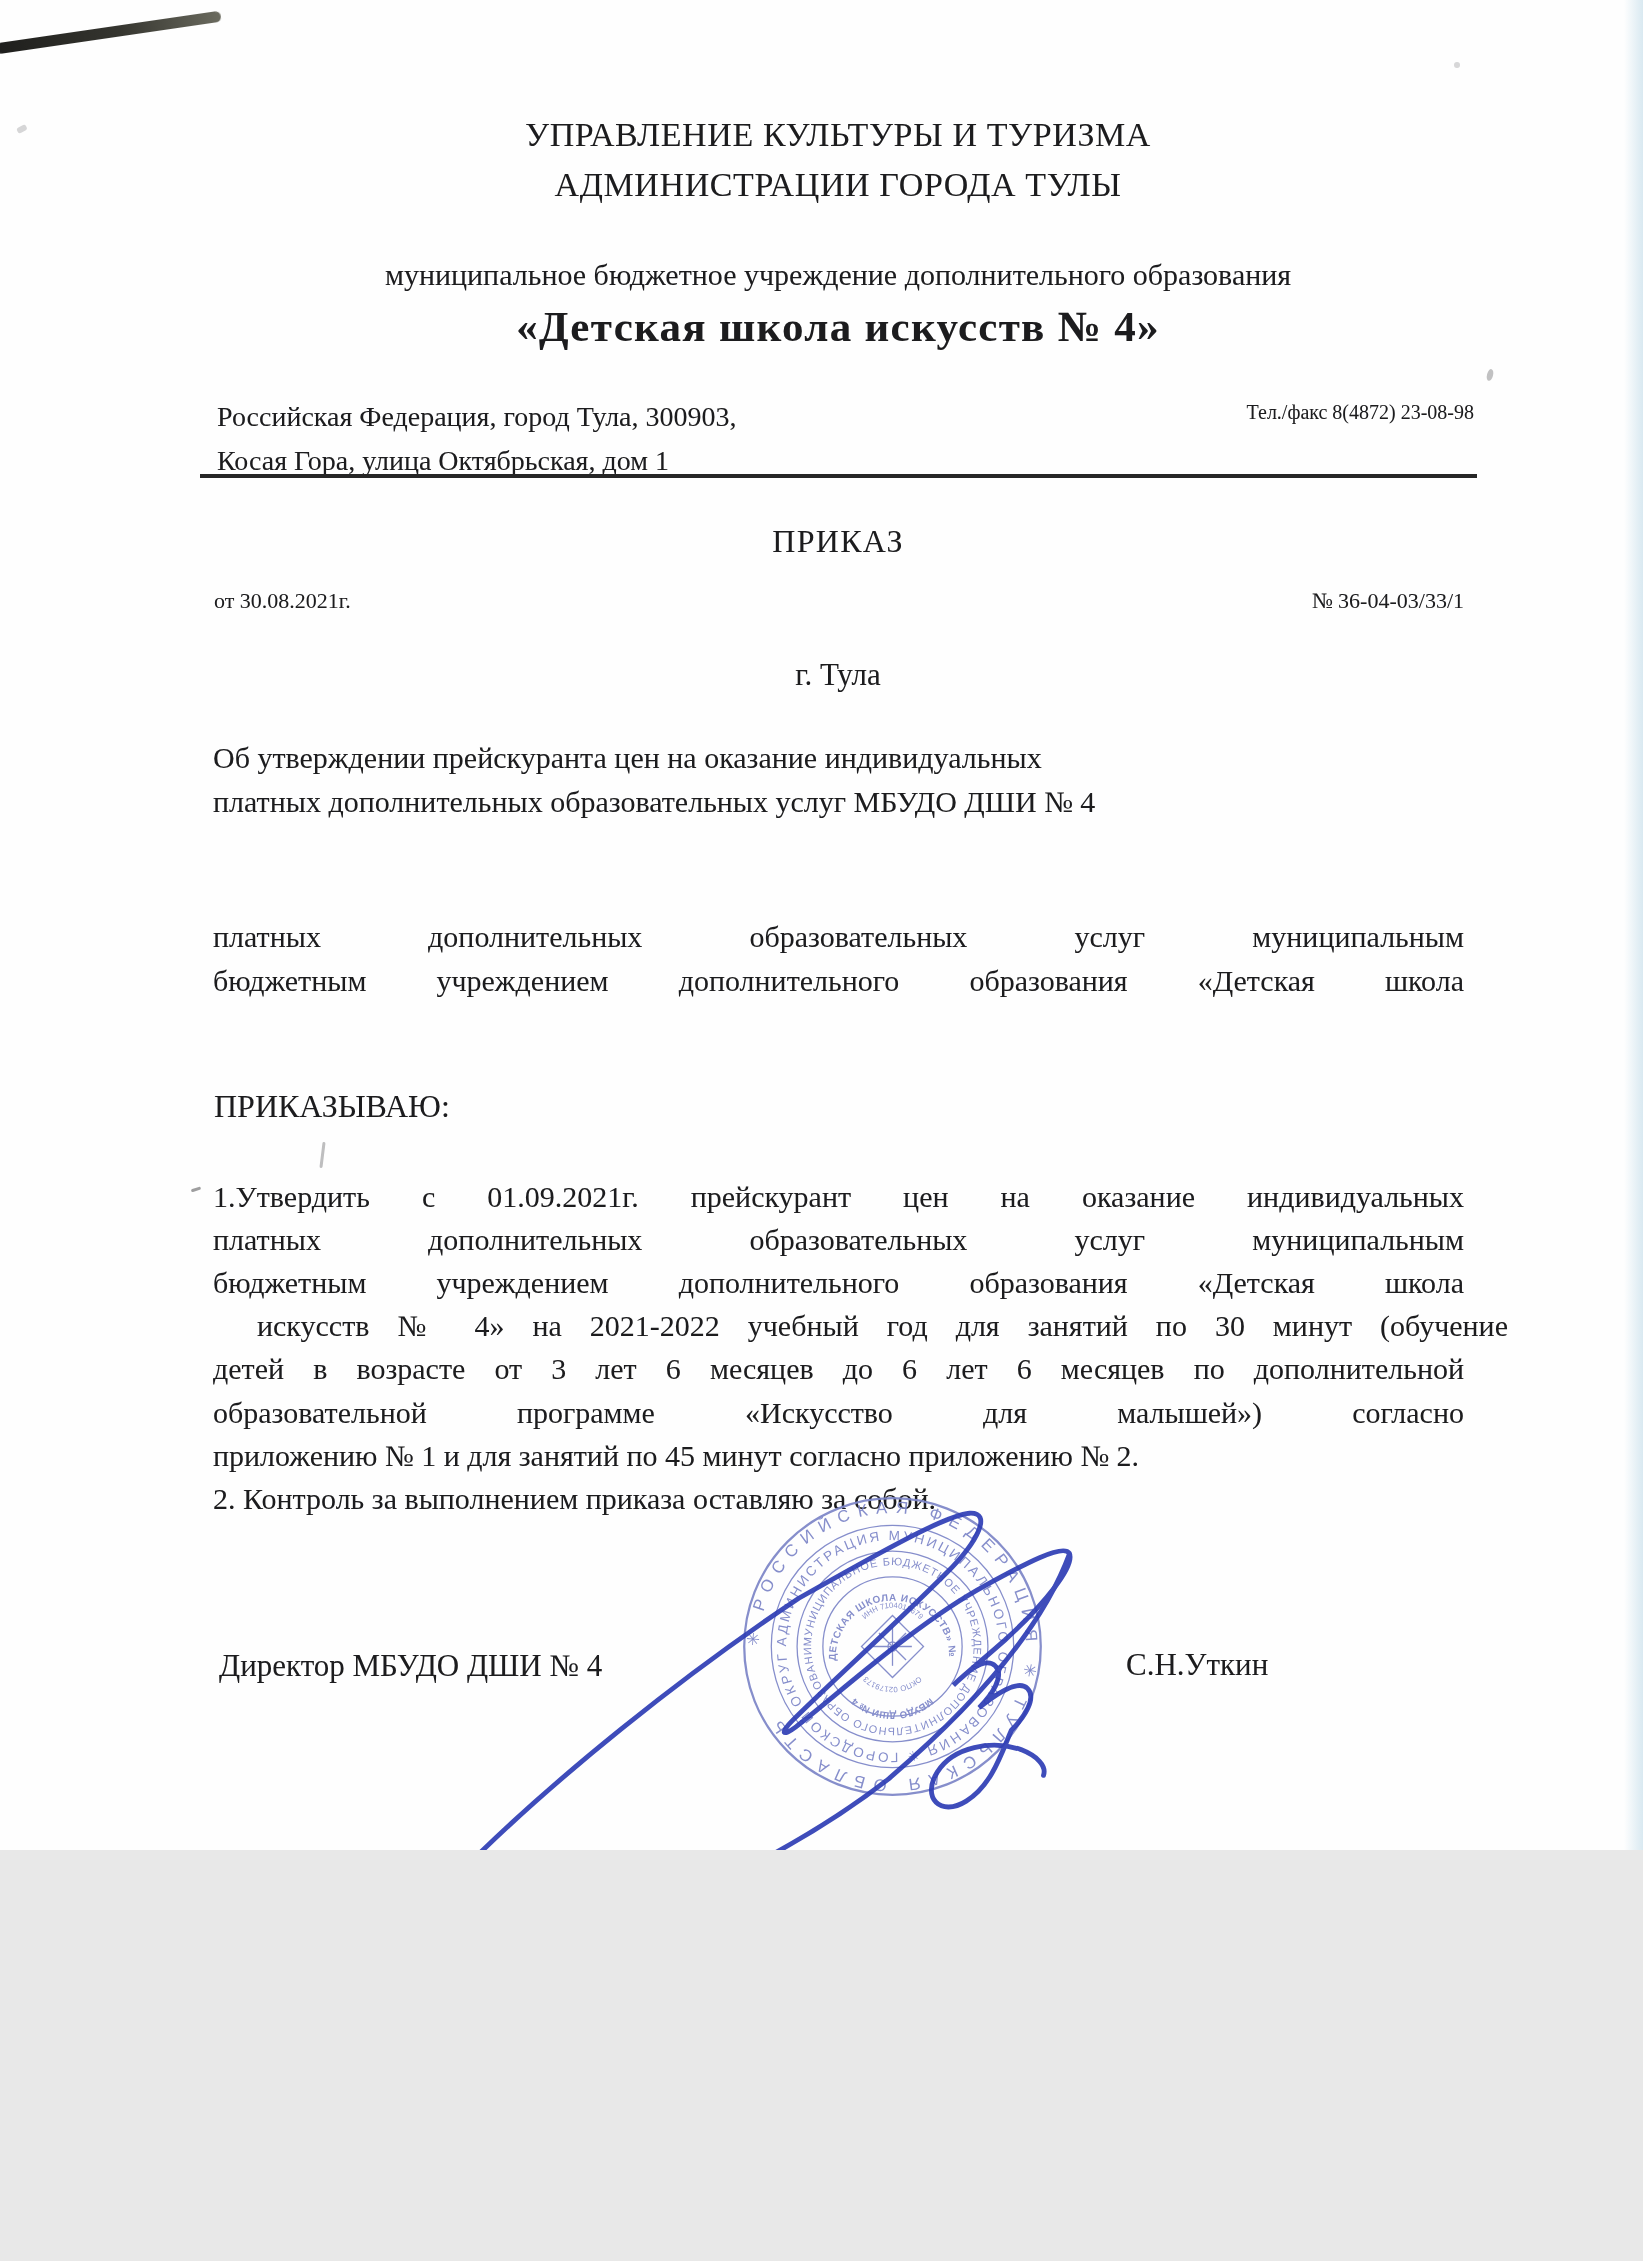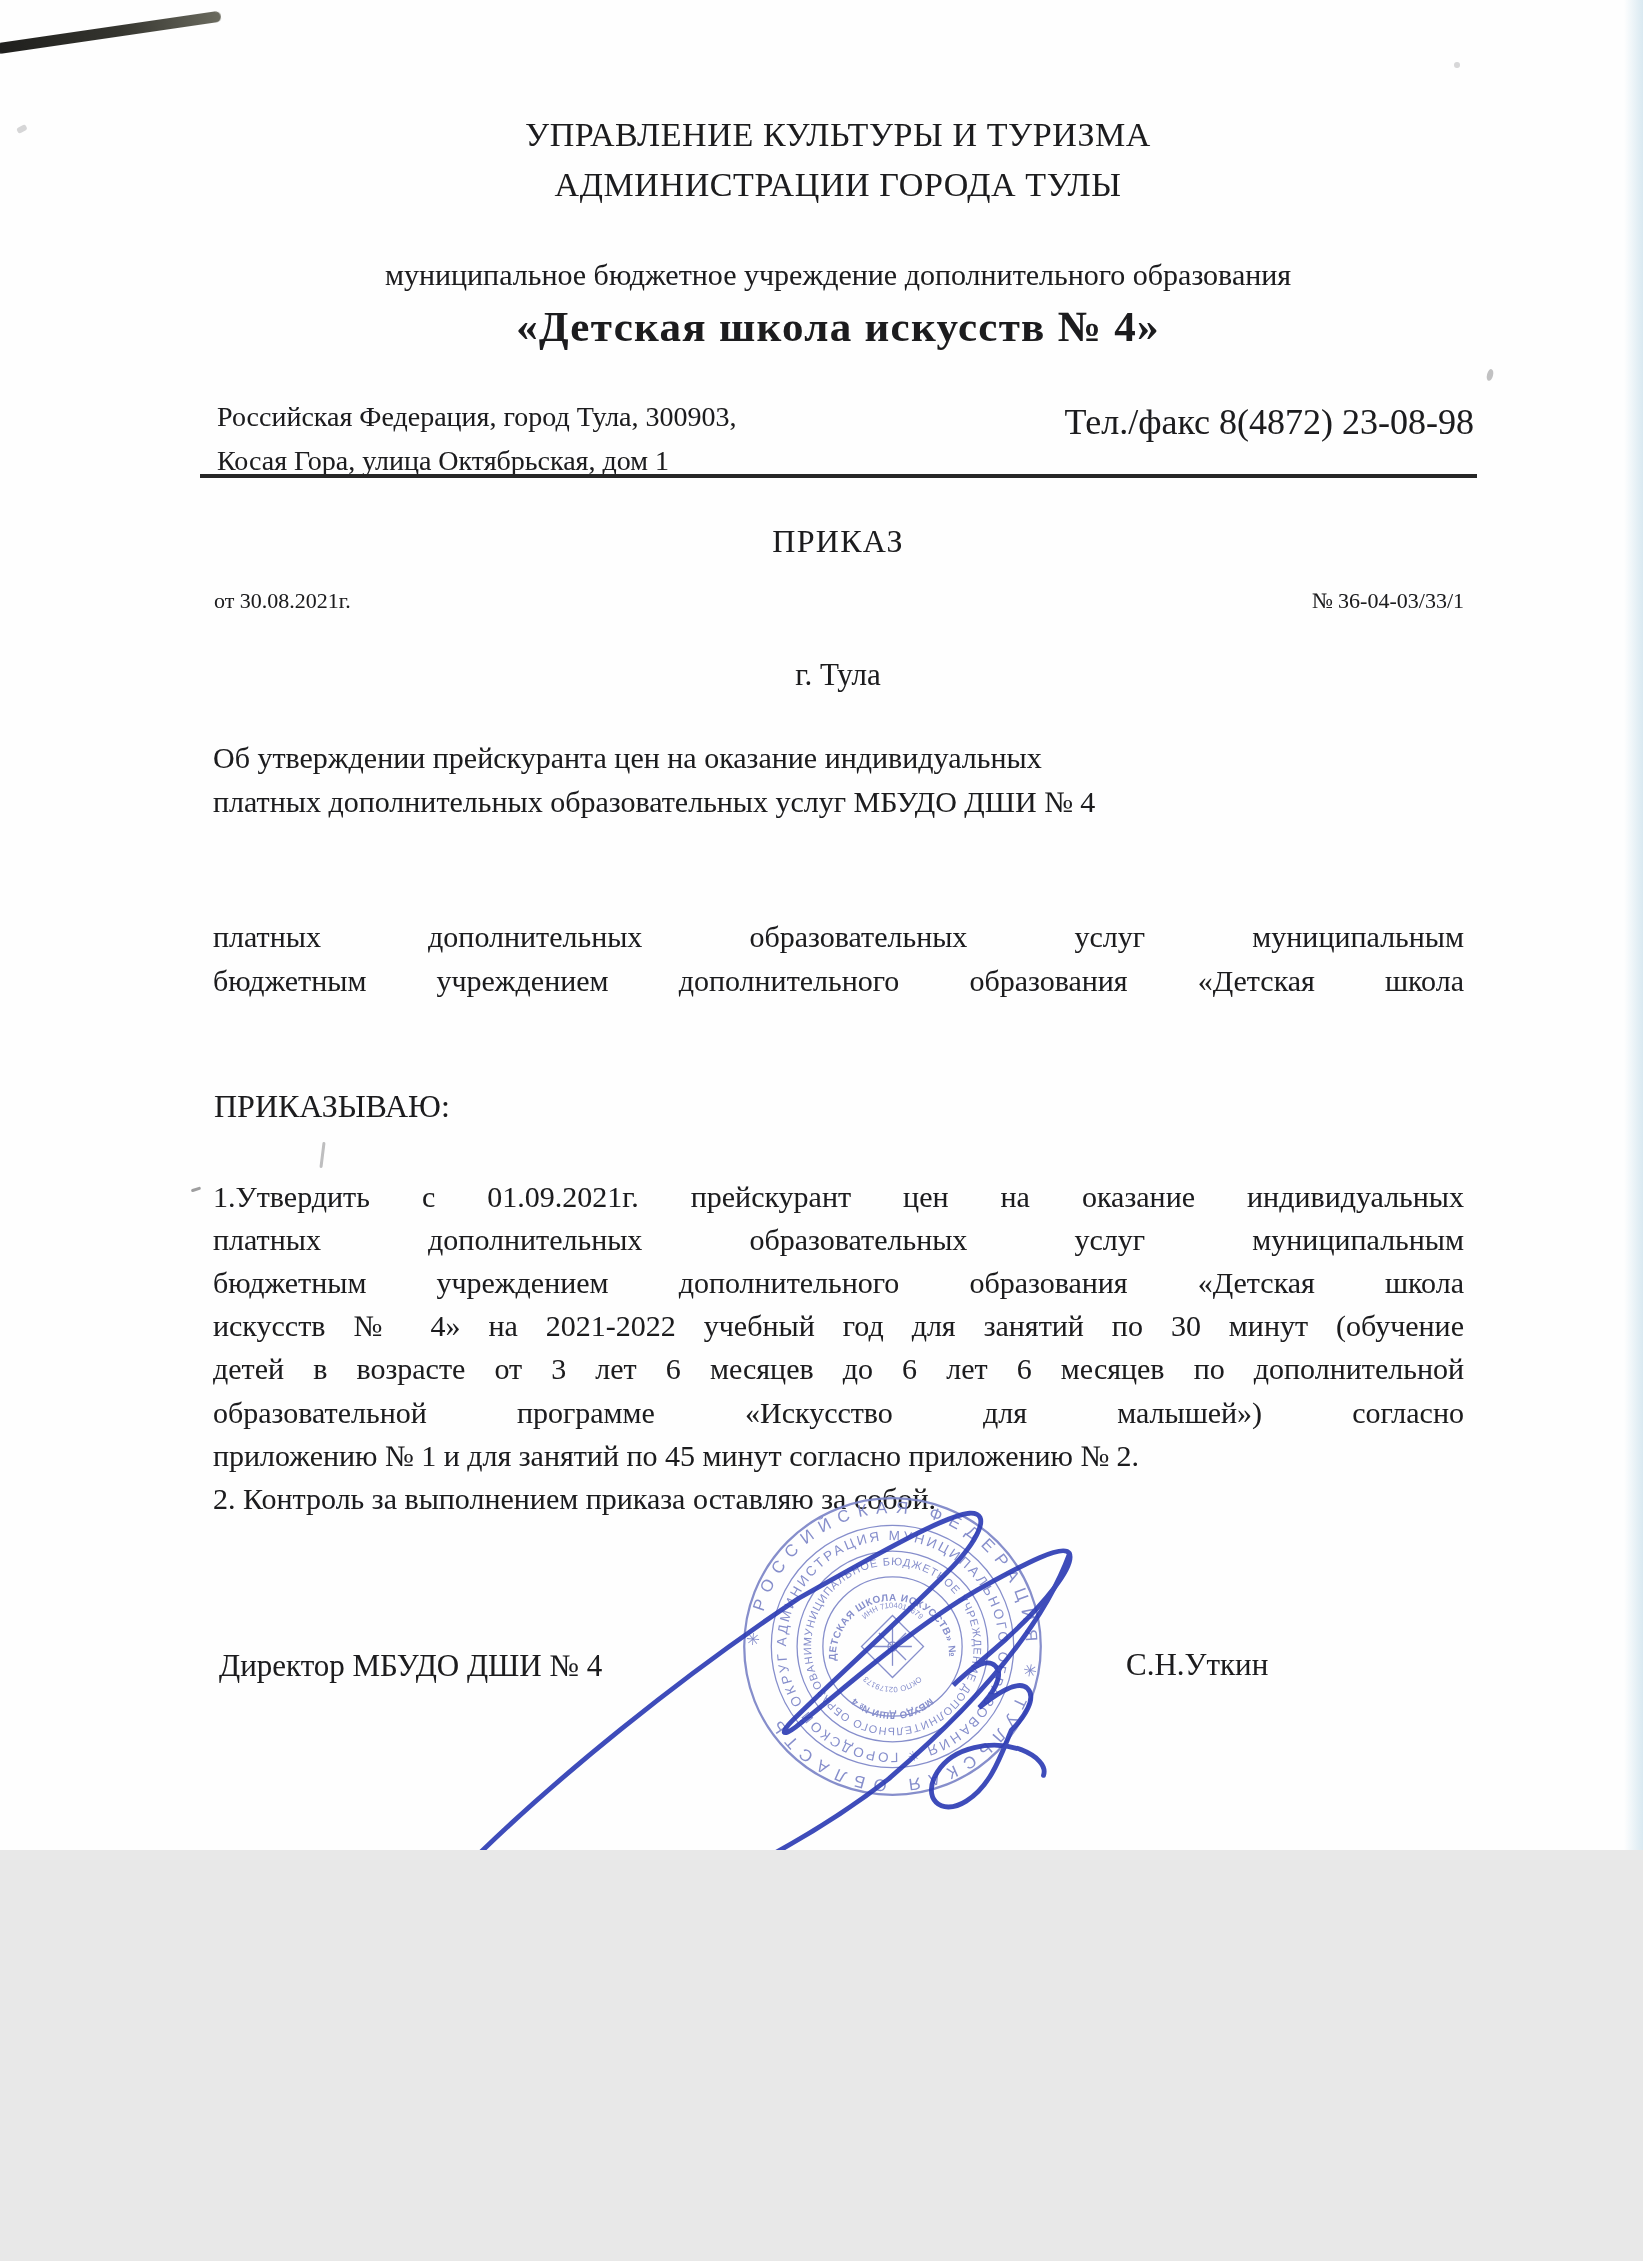--- a/index.html
+++ b/index.html
@@ -41,41 +41,41 @@
   <div class="speck" style="left:321px;top:1142px;width:3.2px;height:26px;background:#7e7e80;border-radius:1.9px;opacity:.5;transform:rotate(7deg);"></div>
   <div class="speck" style="left:813px;top:2183px;width:3.9px;height:3.9px;background:#7a7a7c;border-radius:50%;opacity:.55;box-shadow:7.7px 1.3px 0 #7a7a7c;"></div>
 
   <div class="t center" style="top:116px;font-size:34px;letter-spacing:0.6px;">УПРАВЛЕНИЕ КУЛЬТУРЫ И ТУРИЗМА</div>
   <div class="t center" style="top:166px;font-size:34px;letter-spacing:0.6px;">АДМИНИСТРАЦИИ ГОРОДА ТУЛЫ</div>
   <div class="t center" style="top:258px;font-size:30px;">муниципальное бюджетное учреждение дополнительного образования</div>
   <div class="t center" style="top:302px;font-size:43px;font-weight:bold;letter-spacing:1.3px;">«Детская школа искусств № 4»</div>
 
   <div class="t" style="left:217px;top:401px;font-size:28px;">Российская Федерация, город Тула, 300903,</div>
   <div class="t" style="left:217px;top:445px;font-size:28px;">Косая Гора, улица Октябрьская, дом 1</div>
-  <div class="t" style="right:169px;top:401px;font-size:36px;">Тел./факс 8(4872) 23-08-98</div>
+  <div class="t" style="right:169px;top:401px;font-size:20px;">Тел./факс 8(4872) 23-08-98</div>
 
   <div class="hr" style="left:200px;top:474px;width:1277px;height:3.9px;"></div>
 
   <div class="t center" style="top:523px;font-size:32px;letter-spacing:1.3px;">ПРИКАЗ</div>
   <div class="t" style="left:214px;top:588px;">от 30.08.2021г.</div>
   <div class="t" style="right:179px;top:588px;">№ 36-04-03/33/1</div>
   <div class="t center" style="top:657px;font-size:31px;">г. Тула</div>
 
   <div class="line" style="top:736px;">Об утверждении прейскуранта цен на оказание индивидуальных</div>
   <div class="line" style="top:780px;">платных дополнительных образовательных услуг МБУДО ДШИ № 4</div>
 
   <div class="line j" style="top:915px;">платных дополнительных образовательных услуг муниципальным</div>
   <div class="line j" style="top:959px;">бюджетным учреждением дополнительного образования «Детская школа</div>
 
   <div class="t" style="left:214px;top:1088px;font-size:32px;">ПРИКАЗЫВАЮ:</div>
 
   <div class="line j" style="top:1175px;">1.Утвердить с 01.09.2021г. прейскурант цен на оказание индивидуальных</div>
   <div class="line j" style="top:1218px;">платных дополнительных образовательных услуг муниципальным</div>
   <div class="line j" style="top:1261px;">бюджетным учреждением дополнительного образования «Детская школа</div>
-  <div class="line j" style="top:1304px;">искусств № 4» на 2021-2022 учебный год для занятий по 30 минут (обучение</div>
+  <div class="line j" style="top:1304px;margin-left:44px;">искусств № 4» на 2021-2022 учебный год для занятий по 30 минут (обучение</div>
   <div class="line j" style="top:1347px;">детей в возрасте от 3 лет 6 месяцев до 6 лет 6 месяцев по дополнительной</div>
   <div class="line j" style="top:1391px;">образовательной программе «Искусство для малышей») согласно</div>
   <div class="line" style="top:1434px;">приложению № 1 и для занятий по 45 минут согласно приложению № 2.</div>
 
   <div class="line" style="top:1477px;">2. Контроль за выполнением приказа оставляю за собой.</div>
 
   <div class="t" style="left:219px;top:1648px;font-size:31px;">Директор МБУДО ДШИ № 4</div>
   <div class="t" style="left:1126px;top:1647px;font-size:31px;">С.Н.Уткин</div>
 
   <svg class="stamp-svg" width="303" height="303" viewBox="0 0 470 470">

